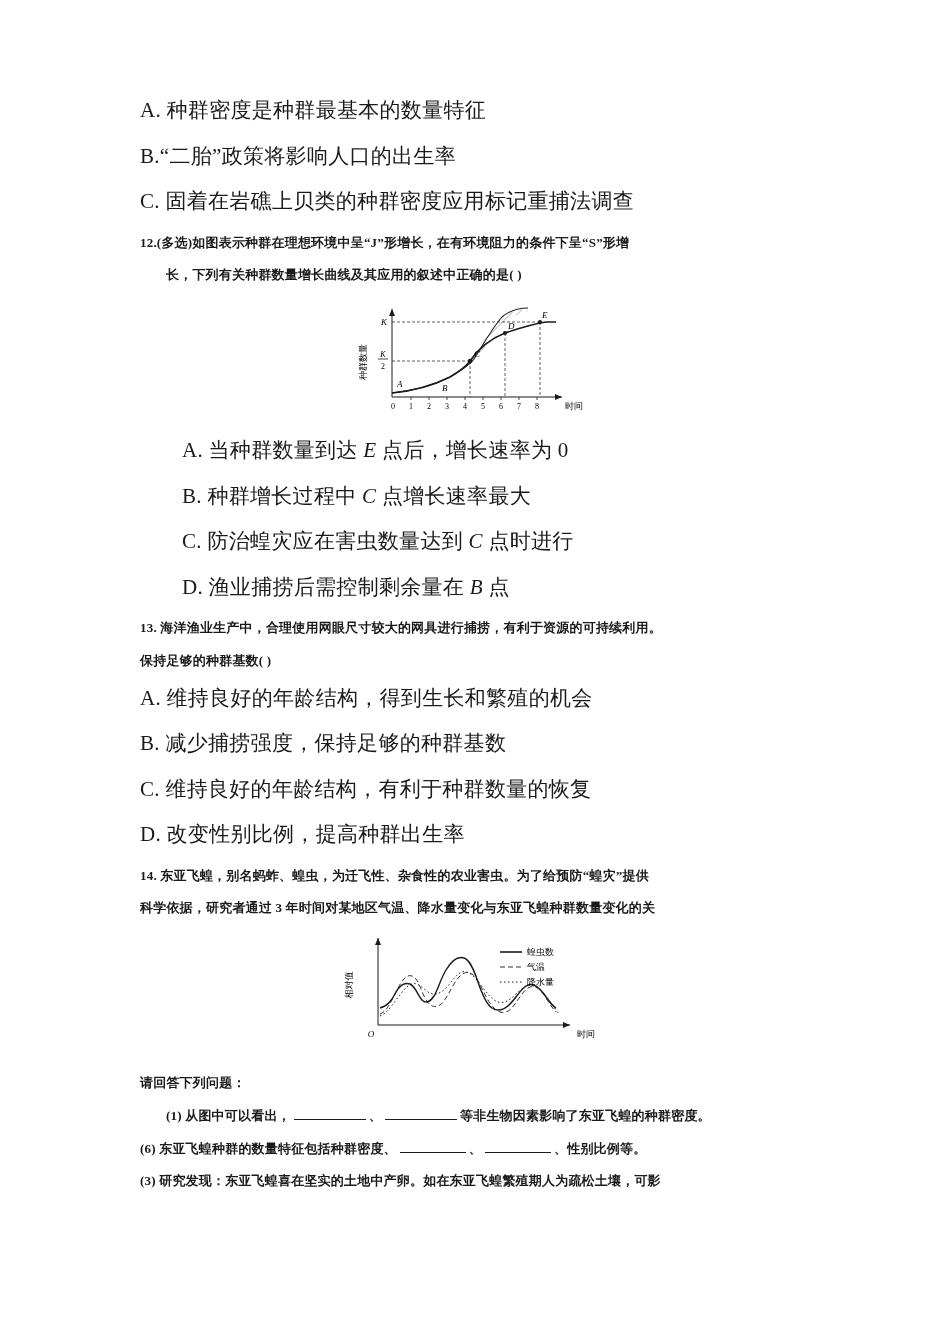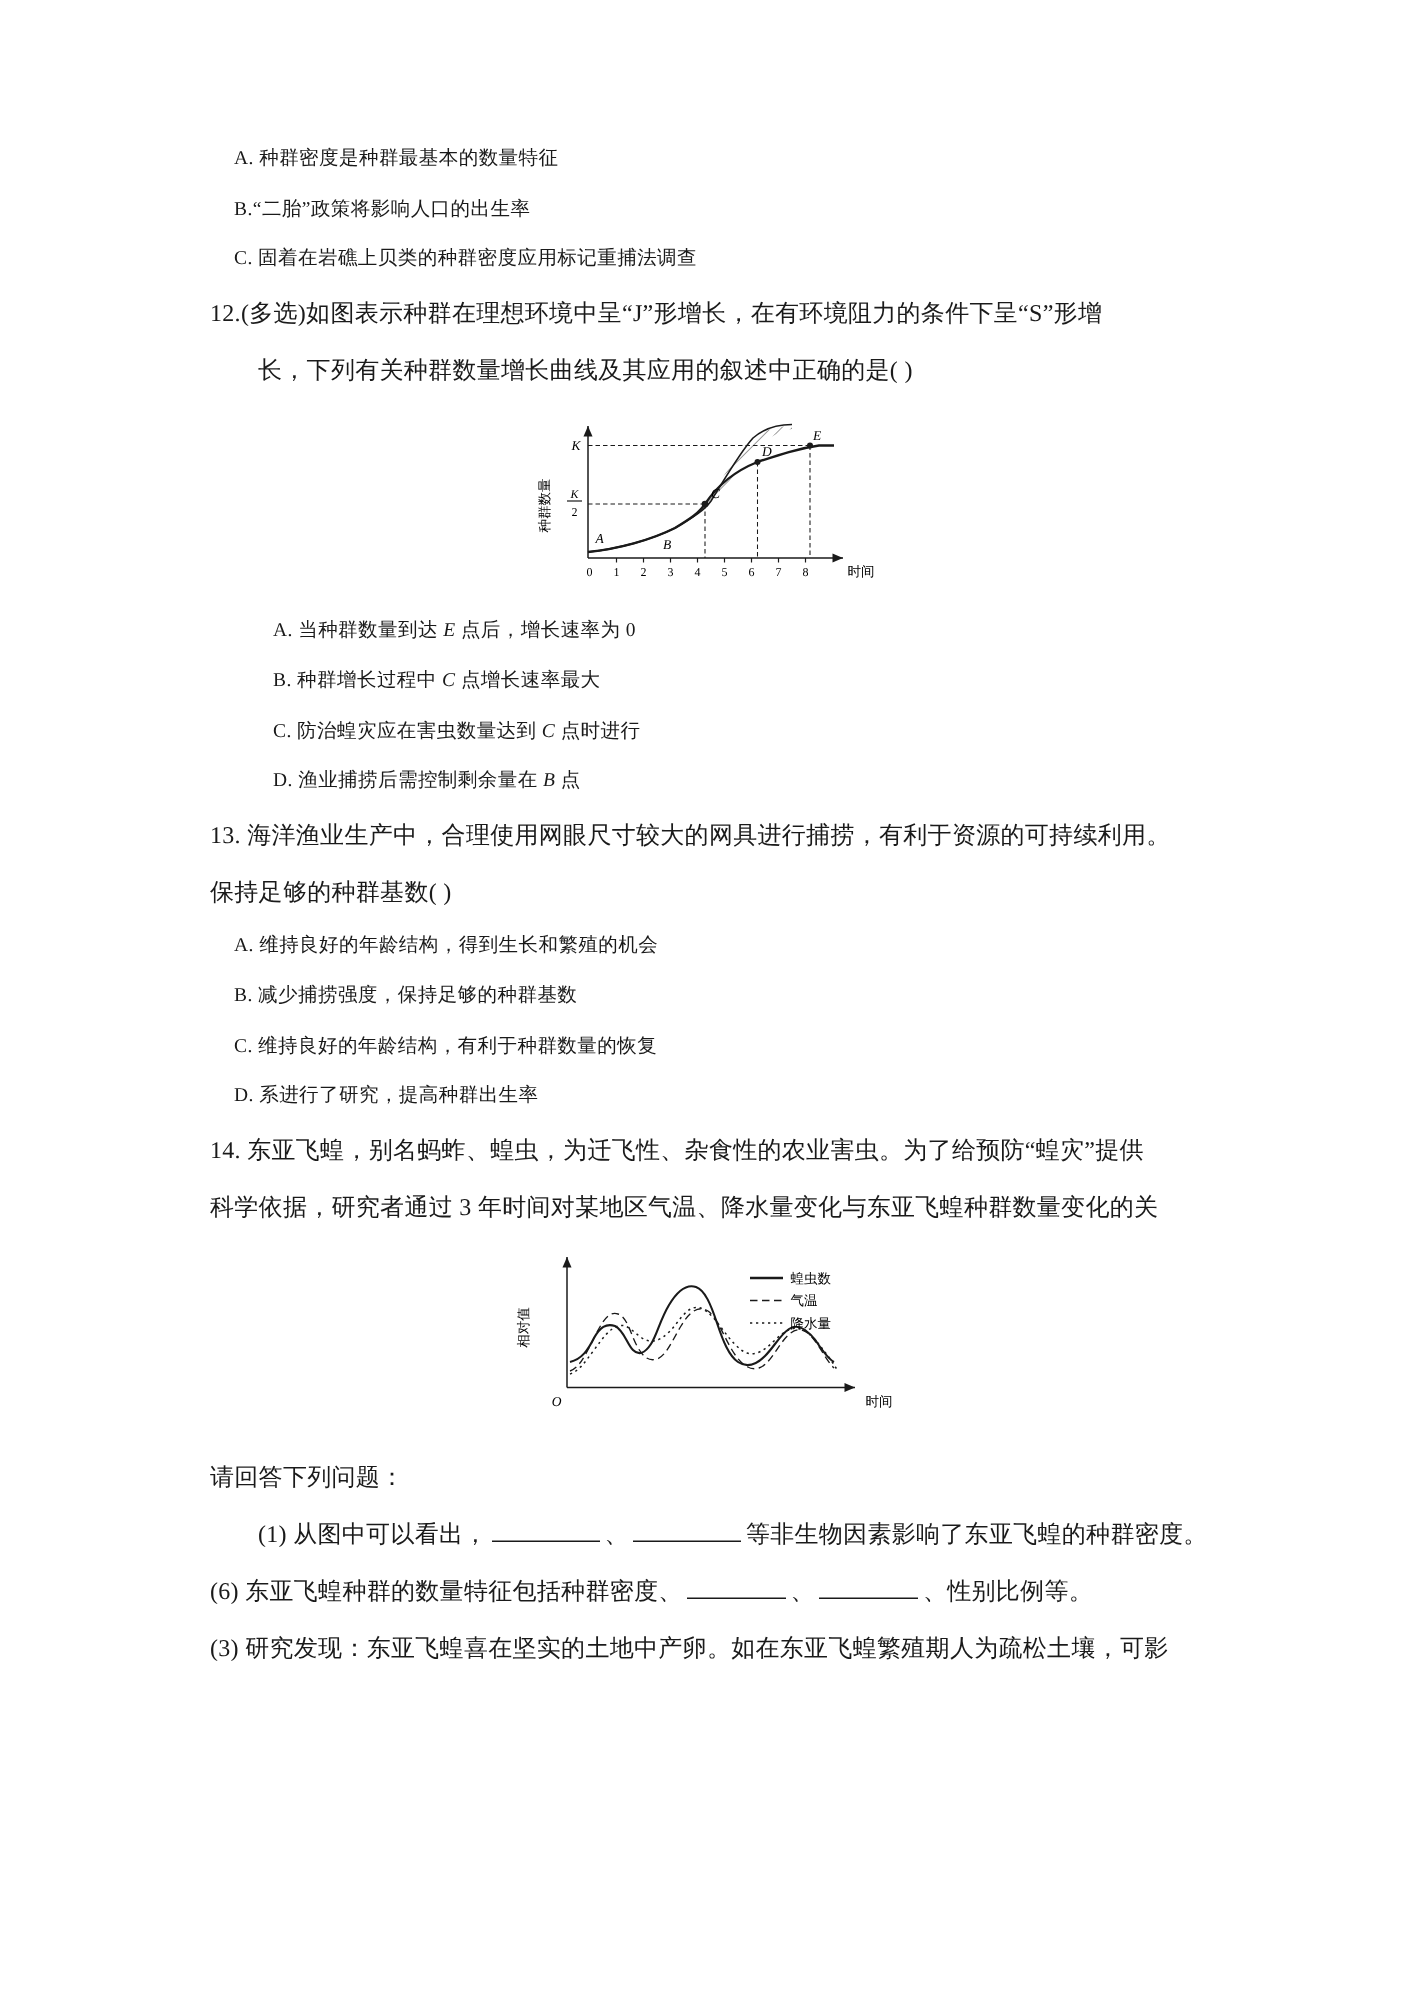--- a/index.html
+++ b/index.html
@@ -14,31 +14,32 @@
     color: #1a1a1a;
   }
   .page {
     position: relative;
     width: 950px;
     min-height: 1344px;
     box-sizing: border-box;
     padding: 95px 130px 40px 140px;
   }
   .opt {
-    margin: 0 0 14px 16px;
-    font-size: 13px;
+    margin: 0 0 14px 0;
+    font-size: 21px;
     line-height: 1.5;
     letter-spacing: 0.3px;
   }
   .q {
-    font-size: 16px;
+    font-size: 13px;
     line-height: 1.75;
     margin: 0 0 10px 0;
     text-align: justify;
     letter-spacing: 0.2px;
+    font-weight: bold;
   }
   .indent-2 {
     text-indent: 2em;
   }
   .ital {
     font-style: italic;
   }
   .fig-wrap {
     display: flex;
     justify-content: center;
@@ -154,21 +155,21 @@
   <p class="opt indent-2">A. 当种群数量到达 <span class="ital">E</span> 点后，增长速率为 0</p>
   <p class="opt indent-2">B. 种群增长过程中 <span class="ital">C</span> 点增长速率最大</p>
   <p class="opt indent-2">C. 防治蝗灾应在害虫数量达到 <span class="ital">C</span> 点时进行</p>
   <p class="opt indent-2">D. 渔业捕捞后需控制剩余量在 <span class="ital">B</span> 点</p>
 
   <p class="q">13. 海洋渔业生产中，合理使用网眼尺寸较大的网具进行捕捞，有利于资源的可持续利用。</p>
   <p class="q">保持足够的种群基数(      )</p>
   <p class="opt">A. 维持良好的年龄结构，得到生长和繁殖的机会</p>
   <p class="opt">B. 减少捕捞强度，保持足够的种群基数</p>
   <p class="opt">C. 维持良好的年龄结构，有利于种群数量的恢复</p>
-  <p class="opt">D. 系进行了研究，提高种群出生率</p>
+  <p class="opt">D. 改变性别比例，提高种群出生率</p>
 
   <p class="q">14. 东亚飞蝗，别名蚂蚱、蝗虫，为迁飞性、杂食性的农业害虫。为了给预防“蝗灾”提供</p>
   <p class="q">科学依据，研究者通过 3 年时间对某地区气温、降水量变化与东亚飞蝗种群数量变化的关</p>
 
   <div class="fig2-wrap">
     <svg width="300" height="120" viewBox="0 0 300 120">
 
       <text x="22" y="55" font-size="9" text-anchor="middle" transform="rotate(-90 22 55)">相对值</text>
 
       <line x1="48" y1="8" x2="48" y2="95" stroke="#1a1a1a" stroke-width="1"></line>

